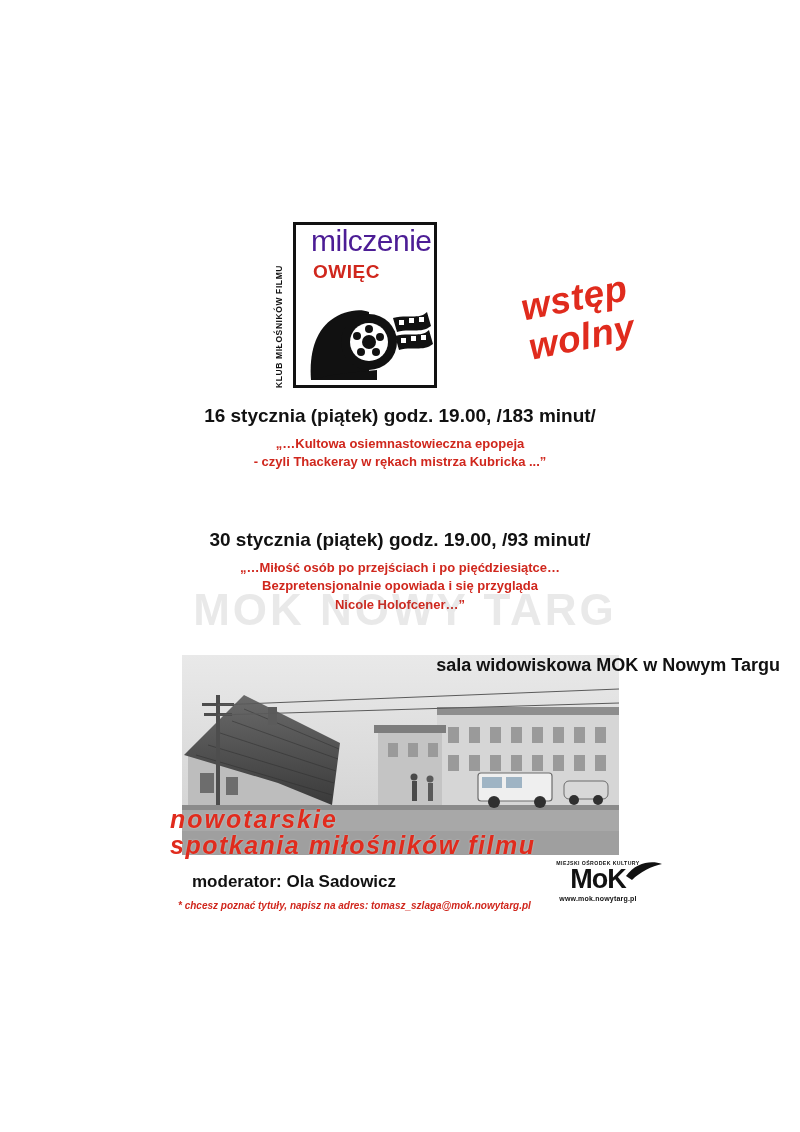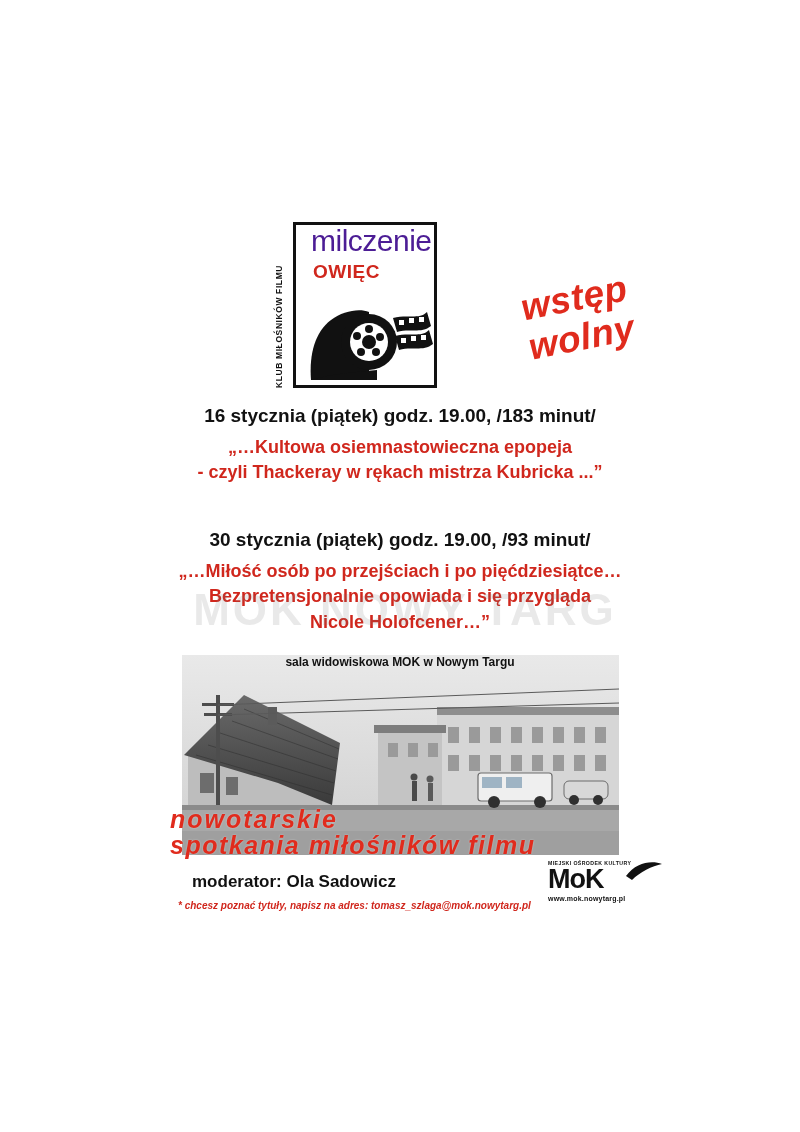--- a/index.html
+++ b/index.html
@@ -113,35 +113,35 @@
   .blk2 { top: 527px; }
 
   .scr-date {
     font-size: 19px;
     font-weight: bold;
     color: #111;
     line-height: 1.35;
   }
   .scr-quote {
     margin-top: 6px;
-    font-size: 18px;
+    font-size: 13px;
     font-weight: bold;
     color: #d0271d;
     line-height: 1.42;
   }
   .scr-quote div { white-space: nowrap; }
 
   
   .venue {
     position: absolute;
     left: 20px;
     top: 655px;
     width: 760px;
-    text-align: center;
-    font-size: 12px;
+    text-align: right;
+    font-size: 18px;
     font-weight: bold;
     color: #111;
   }
 
   
   .watermark {
     position: absolute;
     left: 170px;
     top: 585px;
     width: 470px;
@@ -196,21 +196,21 @@
     font-size: 10px;
     font-weight: bold;
     color: #d0271d;
     font-style: italic;
   }
   .mok {
     position: absolute;
     left: 548px;
     top: 860px;
     width: 100px;
-    text-align: left;
+    text-align: center;
   }
   .mok-top {
     font-size: 5.2px;
     font-weight: bold;
     letter-spacing: 0.4px;
     color: #111;
   }
   .mok-logo {
     font-size: 27px;
     font-weight: bold;

